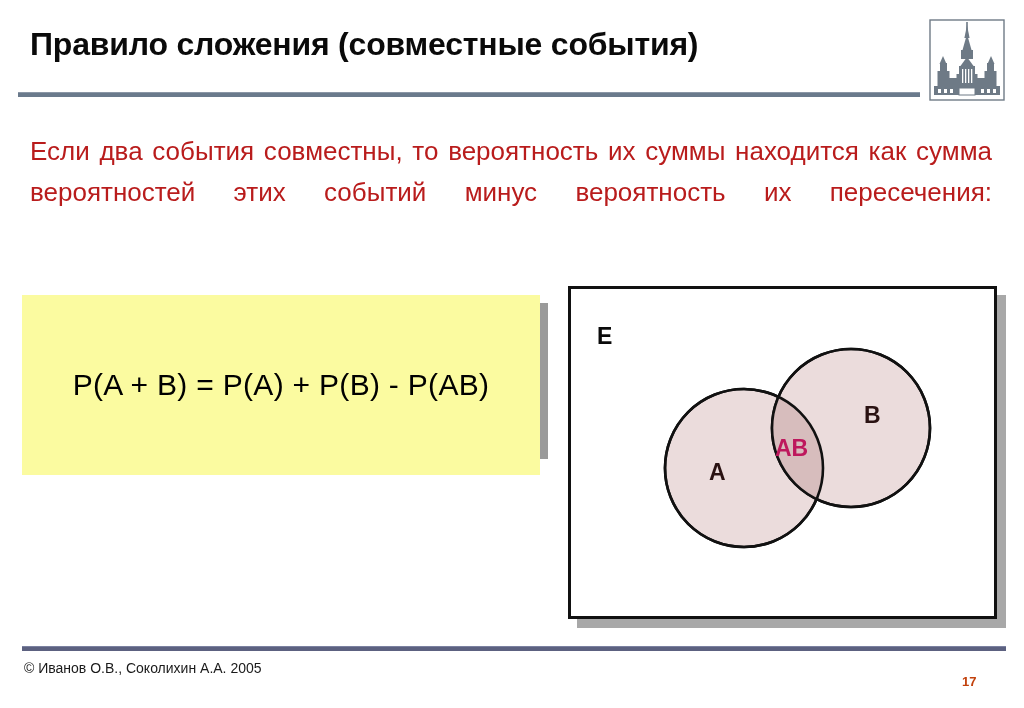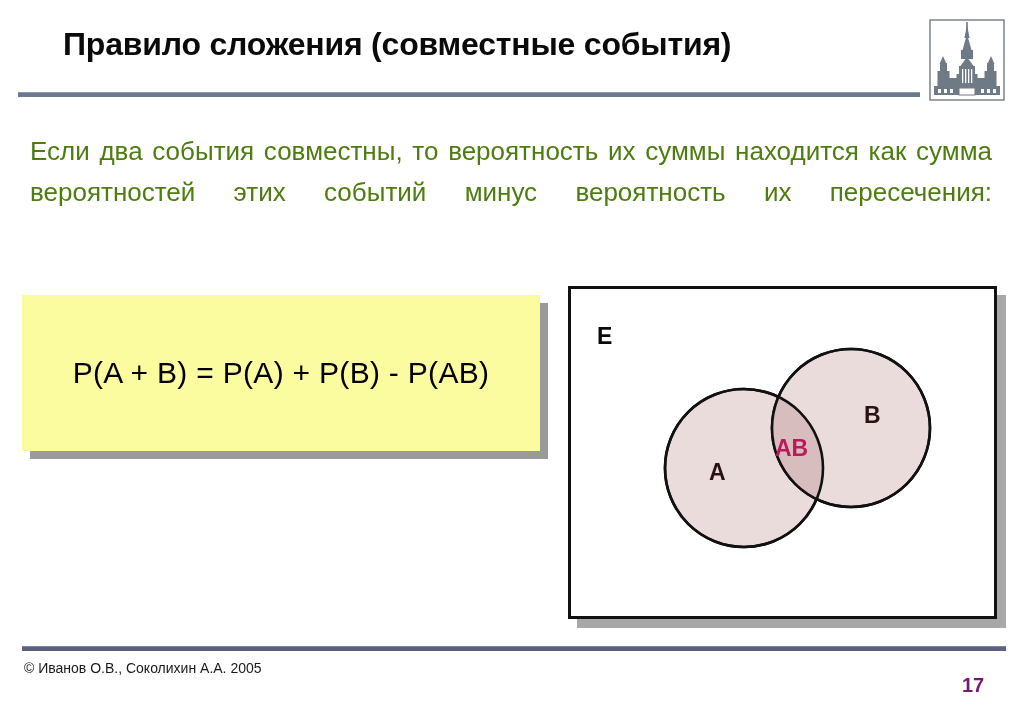--- a/index.html
+++ b/index.html
@@ -20,21 +20,20 @@
   .slide-title {
     position: absolute;
     left: 30px;
     top: 26px;
     width: 870px;
     font-size: 32px;
     font-weight: bold;
     letter-spacing: -0.2px;
     color: #0a0a0a;
     white-space: nowrap;
-    margin-left: 33px;
   }
   .title-rule {
     position: absolute;
     left: 18px;
     top: 92px;
     width: 902px;
     height: 4px;
     background: #6a7a8c;
     border-top: 1px solid #8b97a6;
   }
@@ -51,21 +50,21 @@
 
   
   .body-text {
     position: absolute;
     left: 30px;
     top: 131px;
     width: 962px;
     font-size: 26px;
     line-height: 41px;
     text-align: justify;
-    color: #4d7c0f;
+    color: #b91c1c;
   }
   .body-text::after {
     content: "";
     display: inline-block;
     width: 100%;
   }
 
   
   .formula-wrap {
     position: absolute;
@@ -80,21 +79,21 @@
     top: 8px;
     width: 518px;
     height: 156px;
     background: #9a9a9a;
   }
   .formula-box {
     position: absolute;
     left: 0;
     top: 0;
     width: 518px;
-    height: 156px;
+    height: 180px;
     background: #fbfba0;
     display: flex;
     align-items: center;
     justify-content: center;
   }
   .formula-text {
     font-size: 30px;
     color: #000000;
     letter-spacing: 0.3px;
     white-space: nowrap;
@@ -165,23 +164,23 @@
     top: 660px;
     font-size: 14px;
     color: #1a1a1a;
     white-space: nowrap;
     text-align: right;
   }
   .page-number {
     position: absolute;
     left: 962px;
     top: 674px;
-    font-size: 20px;
-    font-weight: bold;
-    color: #701a75;
+    font-size: 13px;
+    font-weight: bold;
+    color: #c2410c;
   }
 </style>
 </head>
 <body>
 
 <div class="slide-title">Правило сложения (совместные события)</div>
 
 <div class="title-rule"></div>
 
 <div class="logo">

